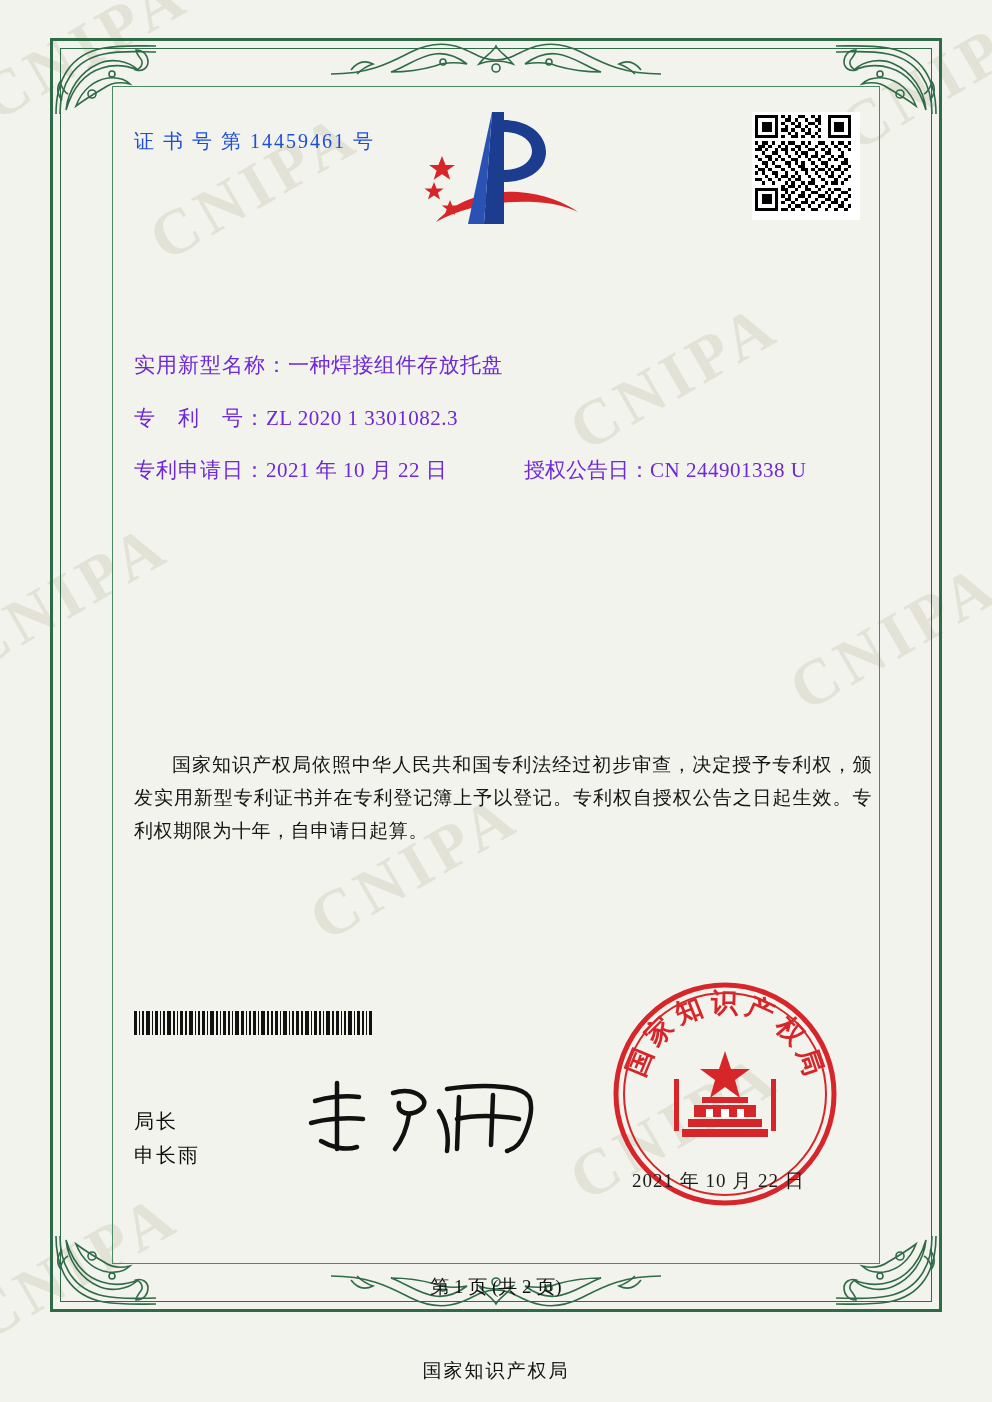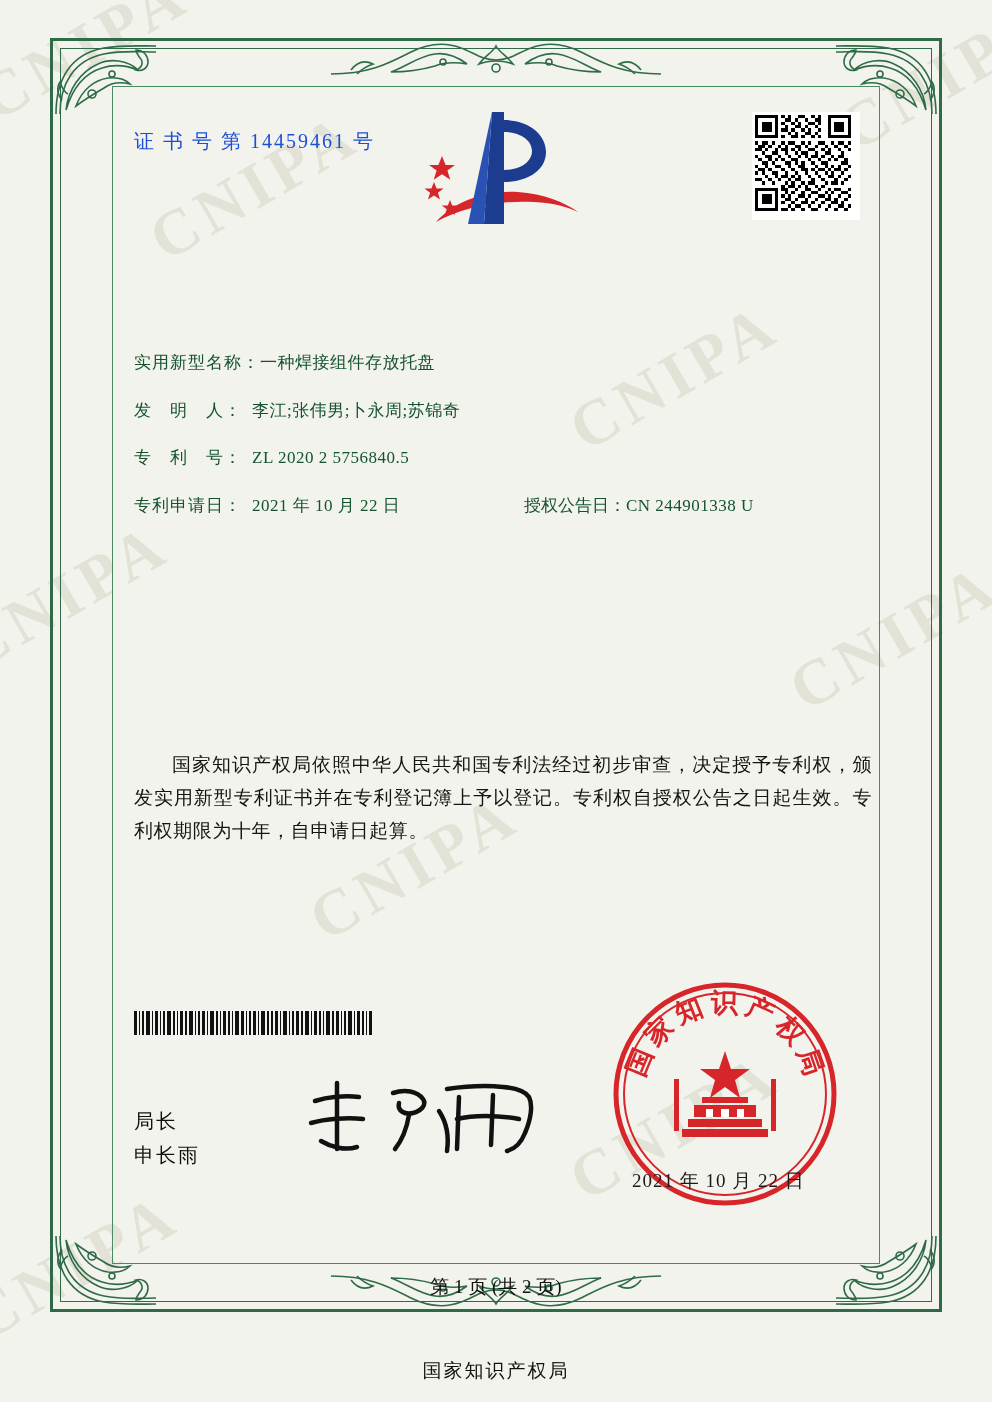--- a/index.html
+++ b/index.html
@@ -102,22 +102,22 @@
     text-align:center;
     font-size:47px;
     font-weight:bold;
     letter-spacing:7px;
     color:#111;
     font-family:"Liberation Serif","DejaVu Serif",serif;
   }
 
   .fields {
     position:absolute; left:22px; right:16px; top:265px;
-    font-size:17px;
-    color:#14532d;
+    font-size:21px;
+    color:#6d28d9;
   }
   .frow {
     margin-bottom:24.5px;
     white-space:nowrap;
   }
   .flabel { display:inline-block; min-width:118px; letter-spacing:1px;}
   .fval { letter-spacing:0.5px; }
   .frow.twocol { display:flex; }
   .frow.twocol .col1 { width:390px; }
 
@@ -540,24 +540,21 @@
         <path d="M86 8 L96 8 L92 56 L84 56 Z" fill="#d7262a" opacity="0"></path>
       </svg>
     </div>
 
 
     <div class="fields">
       <div class="frow">
         <span class="flabel">实用新型名称：</span><span class="fval">一种焊接组件存放托盘</span>
       </div>
       <div class="frow">
-        <span class="flabel">发　明　人：</span><span class="fval">李江;张伟男;卜永周;苏锦奇</span>
-      </div>
-      <div class="frow">
-        <span class="flabel">专　利　号：</span><span class="fval">ZL 2020 2 5756840.5</span>
+        <span class="flabel">专　利　号：</span><span class="fval">ZL 2020 1 3301082.3</span>
       </div>
       <div class="frow twocol">
         <div class="col1">
           <span class="flabel">专利申请日：</span><span class="fval">2021 年 10 月 22 日</span>
         </div>
         <div>
           <span>授权公告日：</span><span class="fval">CN 244901338 U</span>
         </div>
       </div>
     </div>

